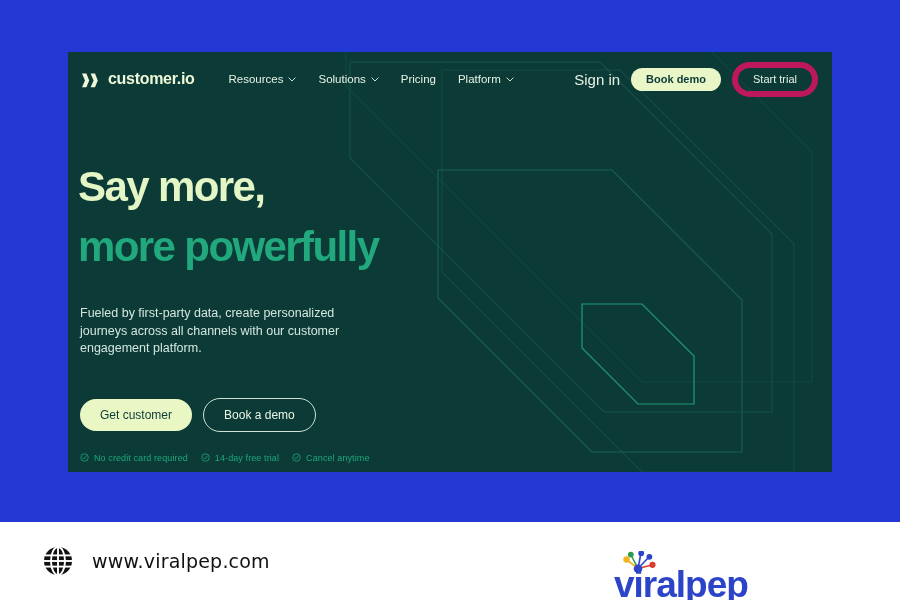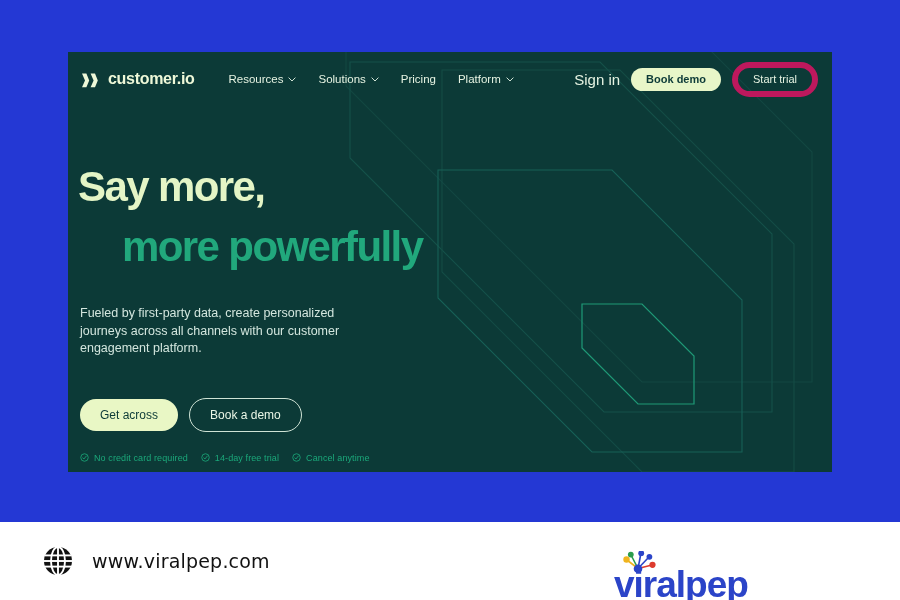--- a/index.html
+++ b/index.html
@@ -66,21 +66,21 @@
   .btn-cream{background:#e8f6c8;color:#0c3a37;font-weight:700;}
   .btn-ghost{background:transparent;color:#e6f3e2;border:6px solid #be185d;}
 
   
   .copy{position:absolute;left:10px;top:105px;width:520px;}
   .h1{
     font-size:42px;line-height:60px;font-weight:700;
     letter-spacing:-1.6px;margin:0;
   }
   .h1-l1{display:block;color:#e4f5c6;}
-  .h1-l2{display:block;color:#21a87c;margin-left:44px;}
+  .h1-l2{display:block;color:#21a87c;}
   .sub{
     margin:28px 0 0 2px;width:286px;
     font-size:12.5px;line-height:17.5px;color:#d3e6de;
   }
   .cta-row{display:flex;align-items:center;gap:11px;margin:40px 0 0 2px;}
   .cta{
     font-size:12px;border-radius:999px;padding:10px 20px;
     white-space:nowrap;cursor:pointer;line-height:1;
   }
   .cta-solid{background:#e9f7c5;color:#0c3a37;font-weight:500;}
@@ -153,21 +153,21 @@
 
     <div class="copy">
       <h1 class="h1">
         <span class="h1-l1">Say more,</span>
         <span class="h1-l2">more powerfully</span>
       </h1>
 
       <p class="sub">Fueled by first-party data, create personalized journeys across all channels with our customer engagement platform.</p>
 
       <div class="cta-row">
-        <span class="cta cta-solid">Get across</span>
+        <span class="cta cta-solid">Get customer</span>
         <span class="cta cta-outline">Book a demo</span>
       </div>
 
       <div class="ticks">
         <div class="tick">
           <svg class="check-icon" width="9" height="9" viewBox="0 0 12 12">
             <circle cx="6" cy="6" r="5" fill="none" stroke="#1ba87a" stroke-width="1.1"></circle>
             <path d="M3.4 6.1 L5.2 8 L8.8 3.6" fill="none" stroke="#1ba87a" stroke-width="1.1"></path>
           </svg>
           <span class="tick-label">No credit card required</span>

